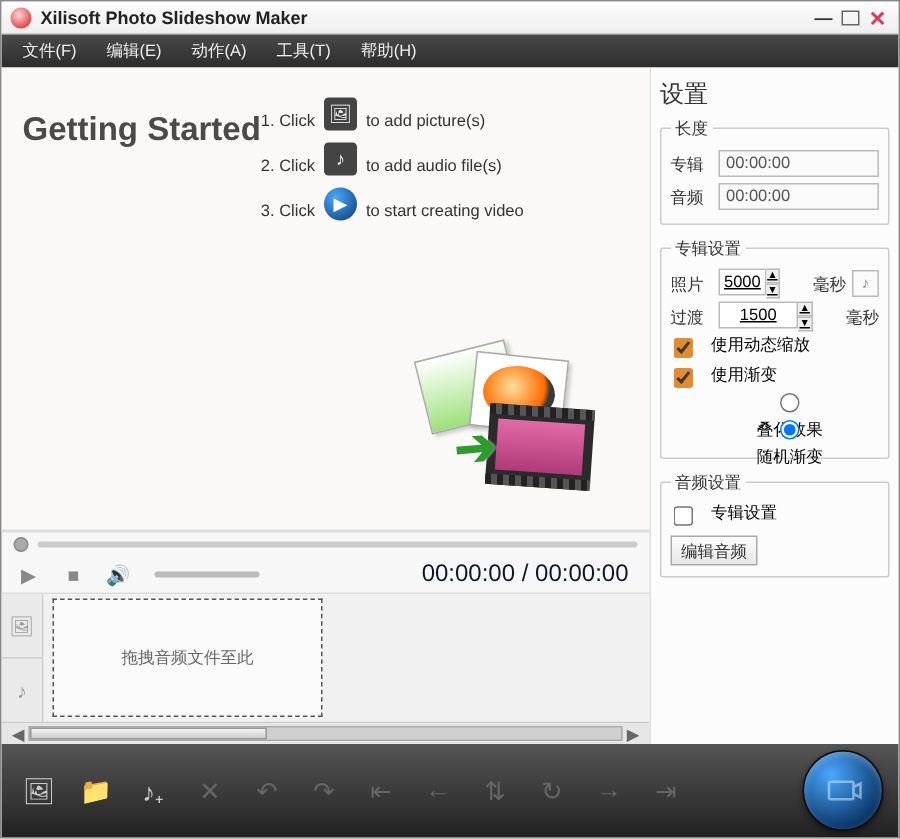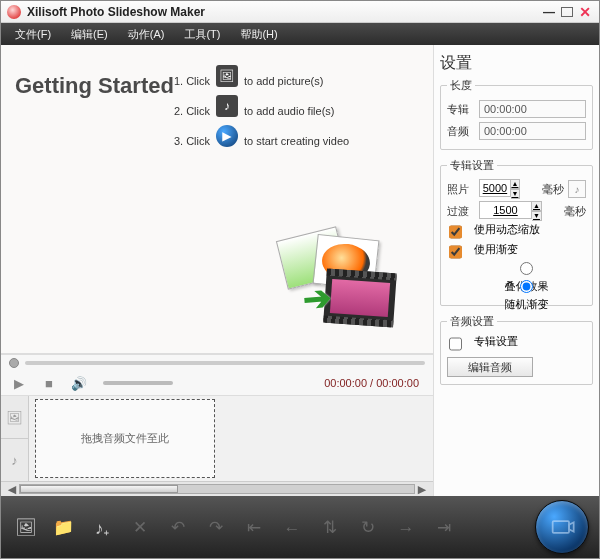--- a/index.html
+++ b/index.html
@@ -41,21 +41,21 @@
   .collage .arrow { position:absolute; top:45px; left:30px; color:#2e9b2e; font-size:34px; font-weight:bold; text-shadow:0 0 2px #fff; transform: rotate(-5deg); }
 
   
   .playbar { height: 42px; border-top: 1px solid #ddd; border-bottom: 1px solid #ddd; display: flex; flex-direction: column; }
   .seek { height: 16px; display: flex; align-items: center; padding: 0 8px; gap: 6px; }
   .seek .thumb { width: 10px; height: 10px; border-radius: 50%; background: #aaa; border: 1px solid #888; }
   .seek .track { flex: 1; height: 4px; background: #ccc; border-radius: 2px; }
   .controls { flex: 1; display: flex; align-items: center; padding: 0 8px; gap: 10px; }
   .ctrlbtn { width: 20px; height: 20px; display: flex; align-items: center; justify-content: center; color: #888; font-size: 13px; cursor: pointer; }
   .voltrack { width: 70px; height: 4px; background: #bbb; border-radius: 2px; margin-left: 4px; }
-  .timecode { margin-left: auto; color: #7f1d1d; font-size: 11px; padding-right: 6px; }
+  .timecode { margin-left: auto; color: #0f172a; font-size: 16px; padding-right: 6px; }
 
   
   .timeline { height: 86px; display: flex; border-bottom: 1px solid #ccc; }
   .tlicons { width: 28px; background: #eaeaea; border-right: 1px solid #ccc; display: flex; flex-direction: column; }
   .tlicons .tlicon { flex: 1; display: flex; align-items: center; justify-content: center; color: #999; border-bottom: 1px solid #ccc; font-size: 13px; }
   .tlicons .tlicon:last-child { border-bottom: none; }
   .tltracks { flex: 1; display: flex; flex-direction: column; background: #f1f1f1; position: relative; }
   .tltrack { flex: 1; display: flex; align-items: center; border-bottom: 1px solid #ccc; padding: 3px 6px; }
   .tltrack:last-child { border-bottom: none; }
   .dropzone { flex: 0 0 180px; height: 100%; border: 1px dashed #555; display: flex; align-items: center; justify-content: center; color: #666; background: #fafafa; }
@@ -80,21 +80,21 @@
   .ro { flex: 1; height: 18px; border: 1px solid #bbb; background: #fafafa; padding: 0 4px; display: flex; align-items: center; color: #555; }
   .spin { flex: 1; display: flex; text-decoration: underline; }
   .spin input { width: 100%; height: 18px; border: 1px solid #bbb; text-align: center; padding: 0; }
   .spin .ud { width: 12px; display: flex; flex-direction: column; }
   .spin .ud span { flex: 1; font-size: 7px; line-height: 8px; text-align: center; border: 1px solid #bbb; border-left: none; background: #eee; cursor: pointer; }
   .unit { color: #333; margin-left: 18px; }
   .musicbtn { width: 18px; height: 18px; border: 1px solid #bbb; display: flex; align-items: center; justify-content: center; color: #888; cursor: pointer; background: #fafafa; font-size: 10px; }
   .chk { display: flex; gap: 12px; height: 20px; padding-left: 2px; }
   .chk input { accent-color: #e68a2e; }
   .rad { display: flex; align-items: center; gap: 4px; height: 18px; padding-left: 20px; flex-direction: column; }
-  .smallbtn { height: 20px; padding: 0 20px; border: 1px solid #aaa; background: linear-gradient(#fdfdfd,#e7e7e7); cursor: pointer; color: #333; display: inline-flex; align-items: center; }
+  .smallbtn { height: 20px; padding: 0 6px; border: 1px solid #aaa; background: linear-gradient(#fdfdfd,#e7e7e7); cursor: pointer; color: #333; display: inline-flex; align-items: center; }
 </style>
 </head>
 <body>
 
 <div class="titlebar">
   <div class="app-icon"></div>
   <div class="title">Xilisoft Photo Slideshow Maker</div>
   <div class="winbtn min">—</div>
   <div class="winbtn max"></div>
   <div class="winbtn close">✕</div>

